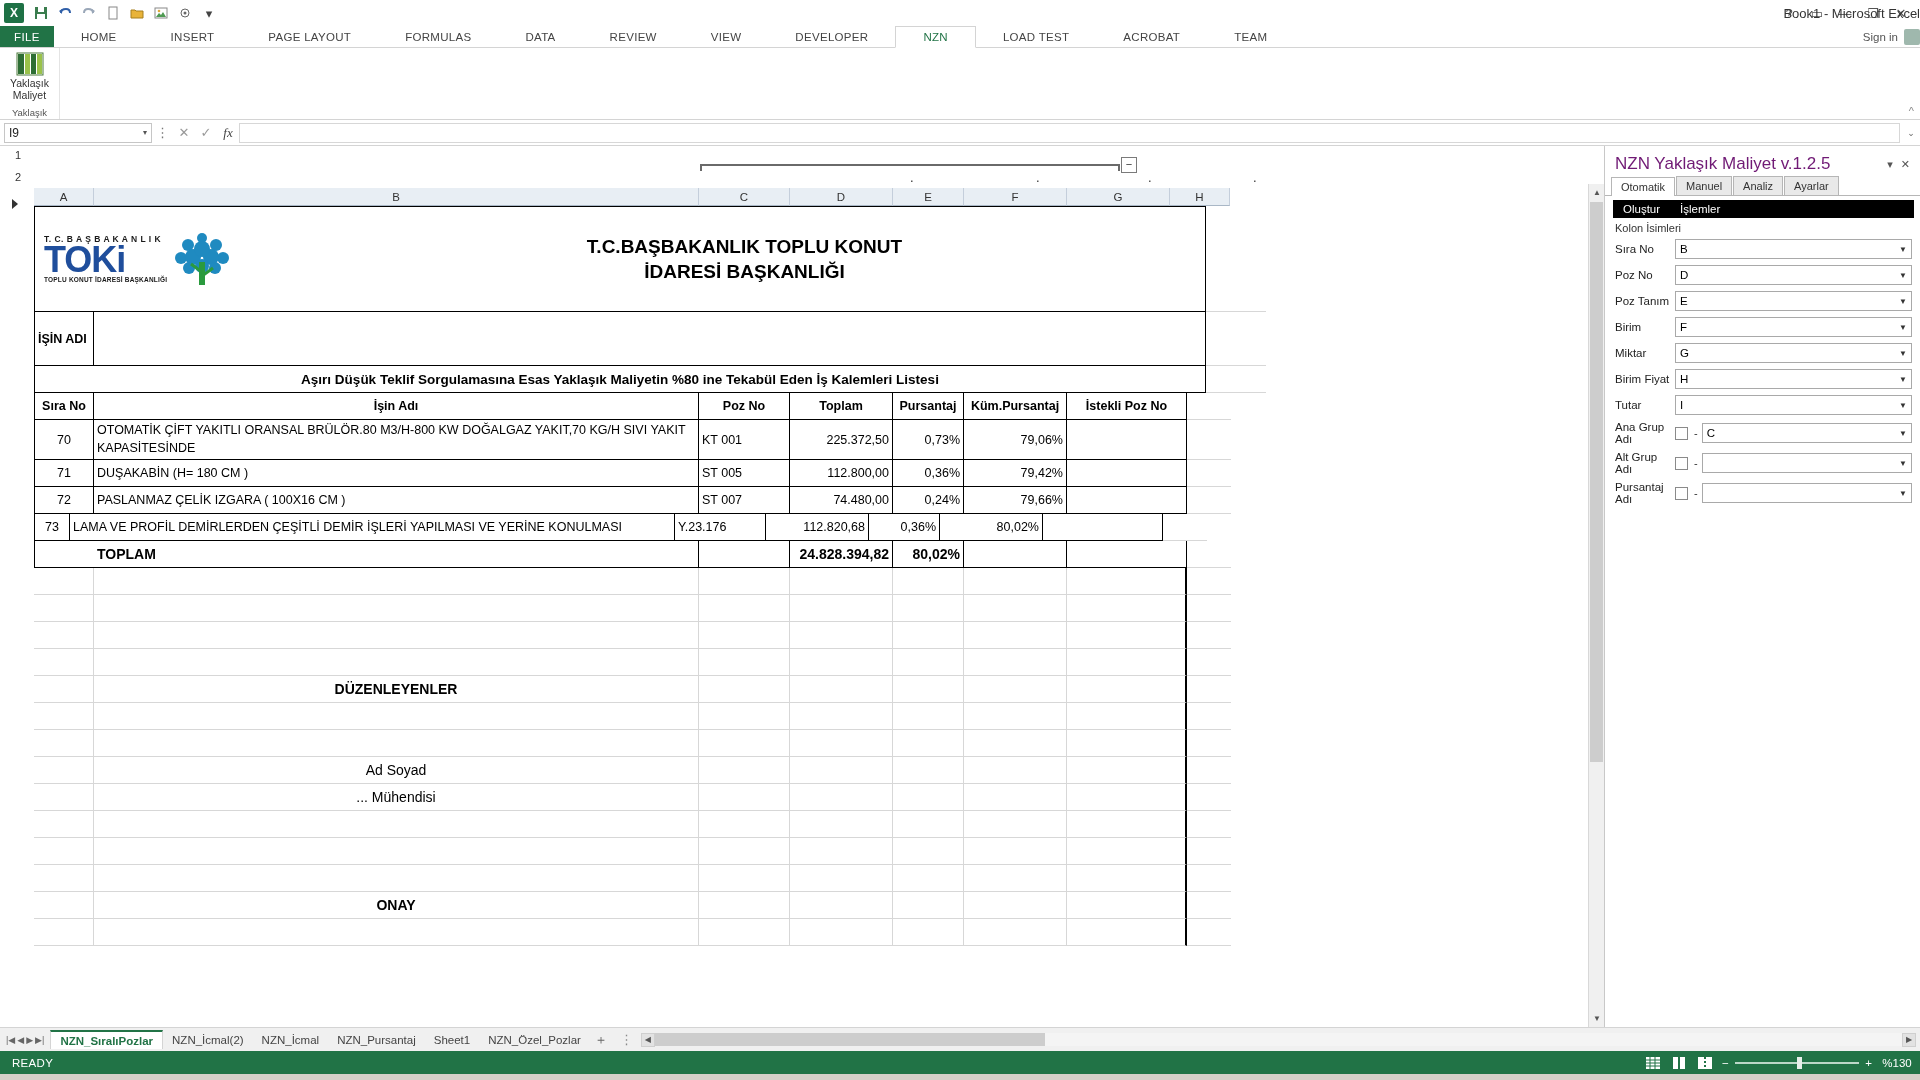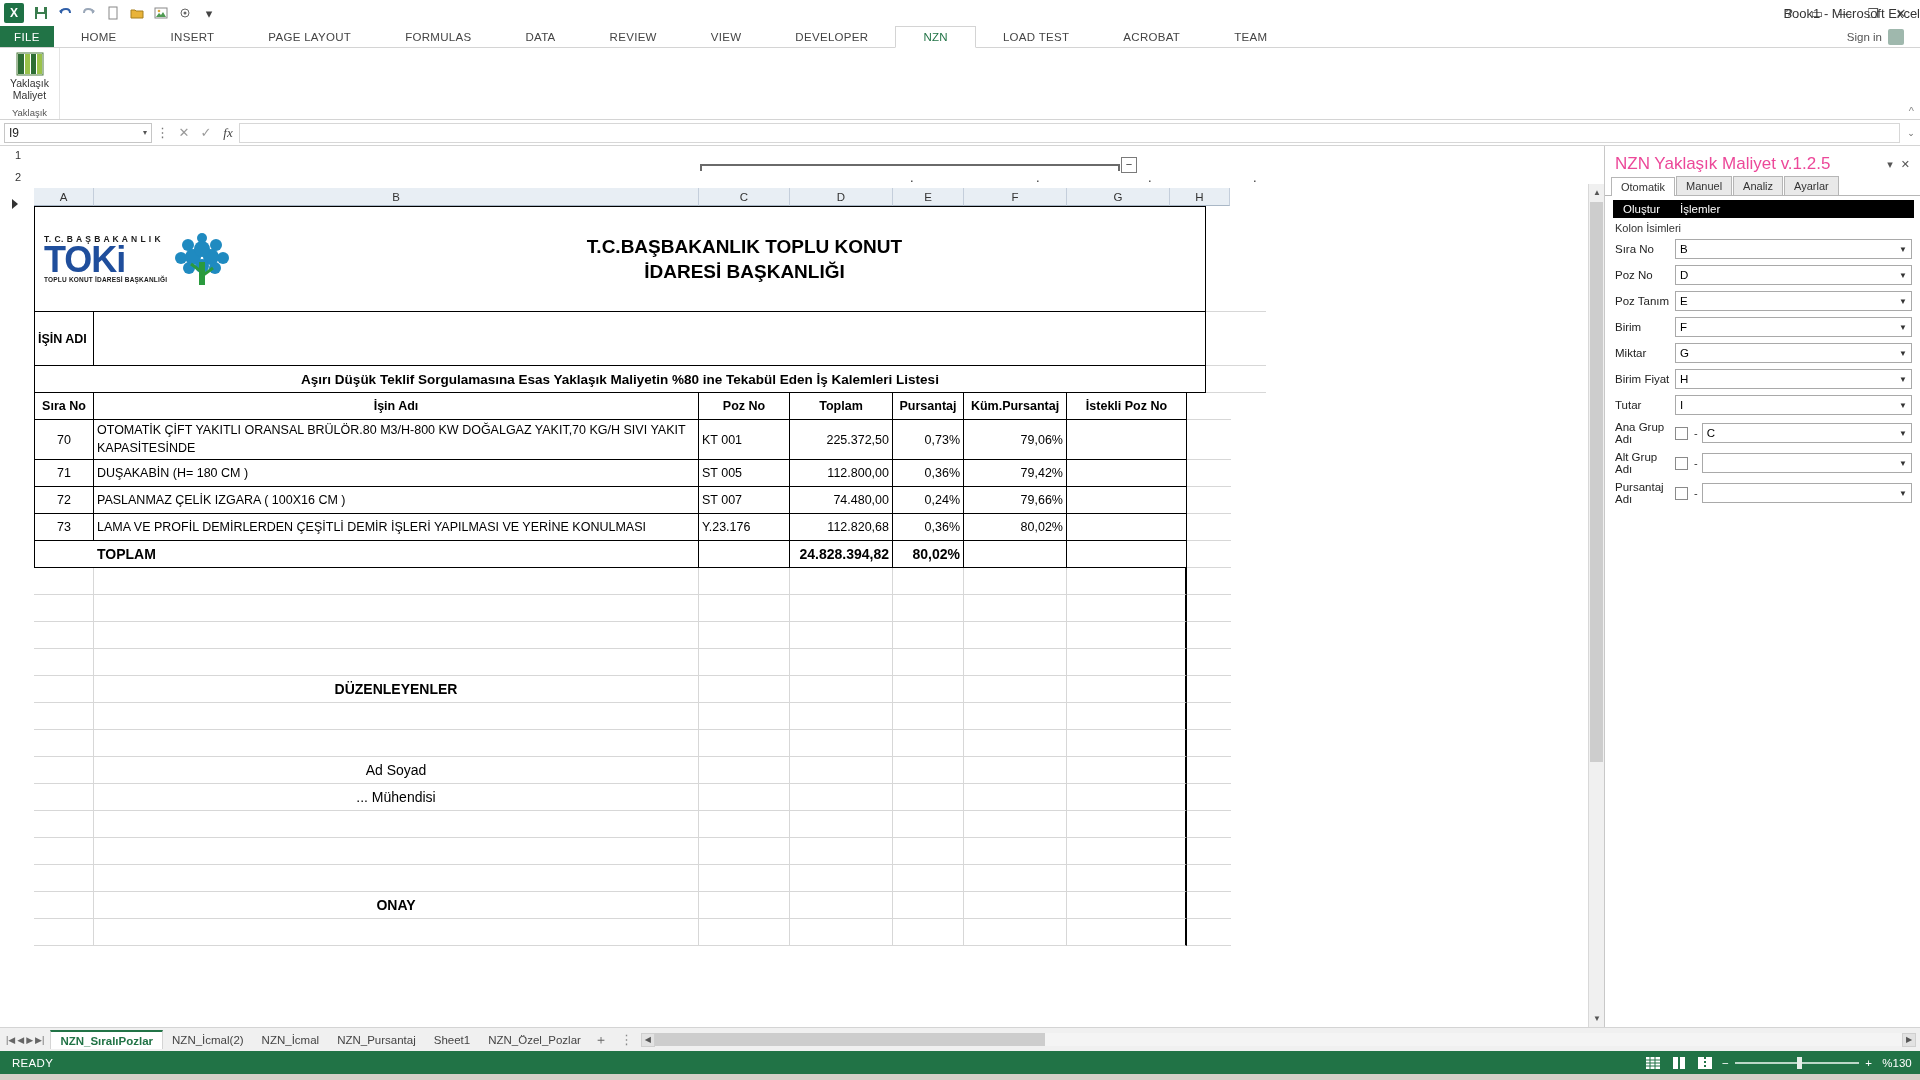--- a/index.html
+++ b/index.html
@@ -42,21 +42,21 @@
   }
   .tab-file {
     background: #217346; color: #fff; padding: 0 14px; display: flex; align-items: center;
     font-size: 11.5px; letter-spacing: .4px;
   }
   .tab {
     padding: 0 27px; display: flex; align-items: center; font-size: 11.5px;
     color: #444; letter-spacing: .3px;
   }
   .tab.active { background: #fff; border: 1px solid #d4d4d4; border-bottom: 1px solid #fff; margin-bottom: -1px; color: #217346; }
-  .signin { margin-left: auto; display: flex; align-items: center; gap: 6px; padding-right: 16px; font-size: 11.5px; color: #555; }
+  .signin { margin-left: auto; display: flex; align-items: center; gap: 6px; padding-right: 0; font-size: 11.5px; color: #555; }
   .signin-av { width: 16px; height: 16px; background: #9fb8ad; border-radius: 2px; }
 
   
   .ribbon {
     height: 72px; background: #ffffff; border-bottom: 1px solid #d4d4d4;
     display: flex; align-items: stretch; position: relative;
   }
   .ribbon-group {
     width: 60px; display: flex; flex-direction: column; align-items: center;
     justify-content: flex-start; padding-top: 3px; border-right: 1px solid #e4e4e4;
@@ -176,21 +176,21 @@
   .vscroll .thumb { position: absolute; left: 1px; width: 13px; top: 18px; height: 560px; background: #cdcdcd; }
   .vscroll .arrow { position: absolute; left: 0; width: 16px; height: 17px; font-size: 8px; color: #555;
     display: flex; align-items: center; justify-content: center; background: #f0f0f0; }
 
   
   .pane {
     width: 316px; background: #fff; border-left: 1px solid #c8c8c8;
     display: flex; flex-direction: column; position: relative;
   }
   .pane-header { display: flex; align-items: center; padding: 8px 6px 2px 10px; }
-  .pane-title { font-size: 17px; color: #ec4899; }
+  .pane-title { font-size: 17px; color: #701a75; }
   .pane-hdr-btns { margin-left: auto; display: flex; gap: 8px; padding-right: 4px; color: #555; font-size: 11px; }
   .pane-tabs { display: flex; padding-left: 6px; gap: 0; border-bottom: 1px solid #b6b6b6; }
   .pane-tab {
     font-size: 11px; padding: 3px 9px; border: 1px solid #b6b6b6; border-bottom: none;
     background: #e9e9e9; color: #333; margin-right: 1px;
   }
   .pane-tab.active { background: #fff; position: relative; top: 1px; }
   .pane-toolbar { background: #000; height: 18px; display: flex; align-items: center; margin: 4px 6px 0 8px; }
   .ptb-item { color: #fff; font-size: 11.5px; padding: 0 10px; }
   .pane-section { font-size: 11px; color: #333; margin: 4px 0 2px 10px; }
@@ -496,21 +496,21 @@
           <div class="cell" style="width:605px;height:27px;border:1px solid #000;border-top:none;border-left:none">PASLANMAZ ÇELİK IZGARA ( 100X16 CM )</div>
           <div class="cell" style="width:91px;height:27px;border:1px solid #000;border-top:none;border-left:none">ST 007</div>
           <div class="cell r" style="width:103px;height:27px;border:1px solid #000;border-top:none;border-left:none">74.480,00</div>
           <div class="cell r" style="width:71px;height:27px;border:1px solid #000;border-top:none;border-left:none">0,24%</div>
           <div class="cell r" style="width:103px;height:27px;border:1px solid #000;border-top:none;border-left:none">79,66%</div>
           <div class="cell" style="width:120px;height:27px;border:1px solid #000;border-top:none;border-left:none"></div>
           <div class="cell" style="width:44px;height:27px;border-right:none"></div>
         </div>
 
         <div class="grow">
-          <div class="cell c" style="width:60px;height:27px;border:1px solid #000;border-top:none">73</div>
+          <div class="cell c" style="width:36px;height:27px;border:1px solid #000;border-top:none">73</div>
           <div class="cell" style="width:605px;height:27px;border:1px solid #000;border-top:none;border-left:none">LAMA VE PROFİL DEMİRLERDEN ÇEŞİTLİ DEMİR İŞLERİ YAPILMASI VE YERİNE KONULMASI</div>
           <div class="cell" style="width:91px;height:27px;border:1px solid #000;border-top:none;border-left:none">Y.23.176</div>
           <div class="cell r" style="width:103px;height:27px;border:1px solid #000;border-top:none;border-left:none">112.820,68</div>
           <div class="cell r" style="width:71px;height:27px;border:1px solid #000;border-top:none;border-left:none">0,36%</div>
           <div class="cell r" style="width:103px;height:27px;border:1px solid #000;border-top:none;border-left:none">80,02%</div>
           <div class="cell" style="width:120px;height:27px;border:1px solid #000;border-top:none;border-left:none"></div>
           <div class="cell" style="width:44px;height:27px;border-right:none"></div>
         </div>
 
         <div class="grow">

